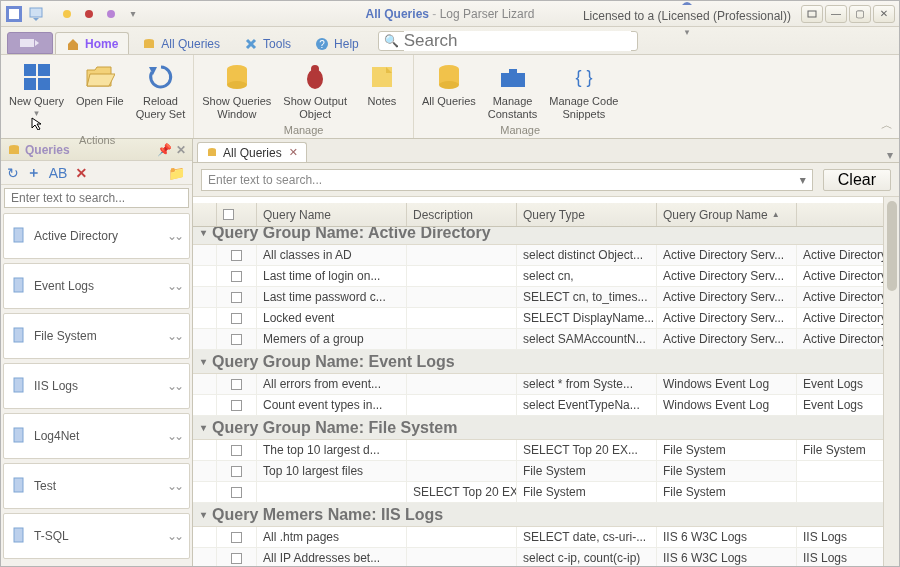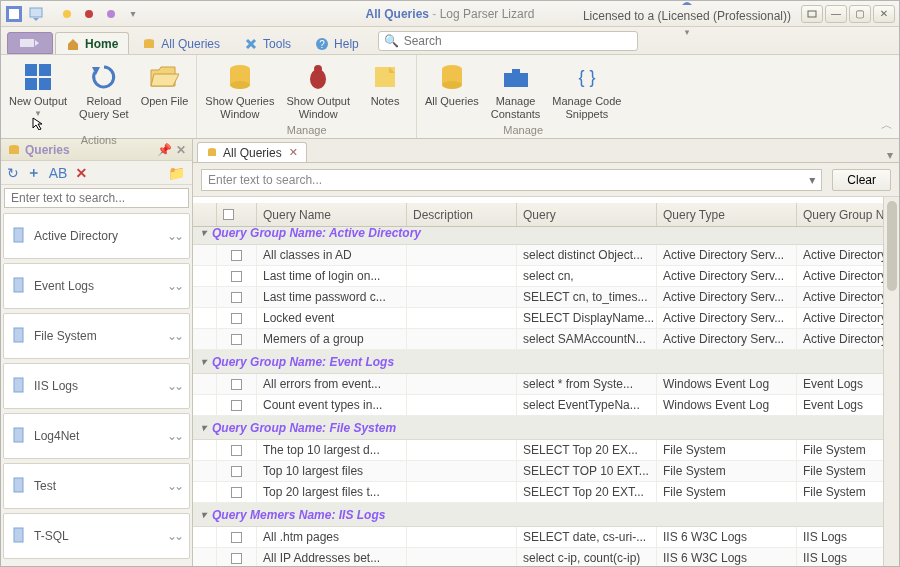--- a/index.html
+++ b/index.html
@@ -79,37 +79,37 @@
     border:1px solid transparent;
     border-bottom:none;
     border-radius:3px 3px 0 0;
     color:#4c6eb8;
     font-size:12px;
     cursor:pointer;
   }
   .r-tab.active{
     background:#f5f4ef;
     border-color:#c9c5b6;
-    color:#14532d;
+    color:#8b5cf6;
     font-weight:600;
     text-align:right;
   }
   .r-tab .ico { width:14px; height:14px; }
   .search-box {
     height:20px;
     width:260px;
     margin-left:6px;
     border:1px solid #c9c5b6;
     border-radius:3px;
     background:#fff;
     display:flex; align-items:center;
     padding:0 6px;
     margin-bottom:3px;
   }
-  .search-box input { border:none; outline:none; flex:1; font-size:12px; color:#6d28d9; }
+  .search-box input { border:none; outline:none; flex:1; font-size:17px; color:#6d28d9; }
   .search-box .mag { color:#888; margin-right:4px; }
   
   .ribbon-body {
     height: 84px;
     background:#f5f3ee;
     display:flex;
     align-items:stretch;
     border-bottom:1px solid #c9c5b6;
     position:relative;
   }
@@ -232,21 +232,21 @@
     flex:1; height:22px;
     background:#fff; border:1px solid #c9c5b6;
     display:flex; align-items:center; padding:0 6px;
     color:#888; font-size:12px;
   }
   .search-combo .dd { margin-left:auto; color:#777; }
   .clear-btn {
     height:22px; padding:0 14px;
     border:1px solid #c9c5b6; background:linear-gradient(#fbfaf6,#eeece5);
     border-radius:2px; cursor:pointer;
-    font-size:12px;
+    font-size:16px;
   }
   .grid-wrap { flex:1; display:flex; overflow:hidden; }
   .grid { flex:1; overflow:auto; background:#fff; }
   .grid-head, .grid-row, .group-row { display:grid; grid-template-columns: 24px 40px 150px 110px 140px 140px 155px; }
   .grid-head {
     height:24px; background:linear-gradient(#f4f2ea,#eae8df);
     border-bottom:1px solid #c9c5b6;
     position:sticky; top:6px;
   }
   .grid-head .cell{
@@ -256,21 +256,21 @@
     white-space:nowrap;
   }
   .grid-head .cell.sort::after { content:"▲"; font-size:8px; margin-left:4px; color:#777; }
   .group-row {
     grid-template-columns: 1fr;
     height:24px; background:#ecece7;
     border-bottom:1px solid #dedacd;
   }
   .group-row .gcell{
     display:flex; align-items:center; padding-left:8px;
-    font-weight:600; color:#8b5cf6; font-size:12px;font-style:italic;
+    font-weight:600; color:#737373; font-size:16px;
   }
   .group-row .gcell::before { content:"▾"; margin-right:6px; color:#777; font-size:10px; }
   .grid-row {
     height:21px;
     border-bottom:1px solid #eeeee8;
     font-size:12px;
   }
   .grid-row:nth-child(odd) .cell { background:#fafafa; }
   .grid-row .cell {
     display:flex; align-items:center; padding:0 6px;
@@ -393,44 +393,44 @@
     <div class="row">
       <div class="big-btn">
         <div class="icon-slot">
             <svg width="30" height="30">
               <rect x="2" y="2" width="12" height="12" fill="#3e78c9"></rect>
               <rect x="16" y="2" width="12" height="12" fill="#3e78c9"></rect>
               <rect x="2" y="16" width="12" height="12" fill="#3e78c9"></rect>
               <rect x="16" y="16" width="12" height="12" fill="#3e78c9"></rect>
             </svg>
           </div>
-        <div class="cap">New Output</div>
+        <div class="cap">New Query</div>
         <span style="font-size:9px;color:#888;">▾</span>
         <svg width="14" height="14" style="position:relative;top:-2px;">
             <path d="M2 2 L2 12 L5 9 L8 14 L10 13 L7 8 L11 8 Z" fill="#fff" stroke="#000"></path>
           </svg>
       </div>
       <div class="big-btn">
         <div class="icon-slot">
+            <svg width="30" height="26">
+              <path d="M2 6 L10 6 L12 3 L26 3 L26 22 L2 22 Z" fill="#f3d27a" stroke="#caa040"></path>
+              <path d="M5 10 L30 10 L24 22 L2 22 Z" fill="#f8e2a0" stroke="#caa040"></path>
+            </svg>
+          </div>
+        <div class="cap">Open File</div>
+      </div>
+      <div class="big-btn">
+        <div class="icon-slot">
             <svg width="28" height="28">
               <path d="M14 4 A10 10 0 1 1 5 9" fill="none" stroke="#4a7cc4" stroke-width="3"></path>
               <path d="M2 4 L10 4 L6 12 Z" fill="#4a7cc4"></path>
             </svg>
           </div>
         <div class="cap" style="white-space:pre;">Reload
 Query Set</div>
-      </div>
-      <div class="big-btn">
-        <div class="icon-slot">
-            <svg width="30" height="26">
-              <path d="M2 6 L10 6 L12 3 L26 3 L26 22 L2 22 Z" fill="#f3d27a" stroke="#caa040"></path>
-              <path d="M5 10 L30 10 L24 22 L2 22 Z" fill="#f8e2a0" stroke="#caa040"></path>
-            </svg>
-          </div>
-        <div class="cap">Open File</div>
       </div>
     </div>
     <div class="label">Actions</div>
   </div>
 
   <div class="ribbon-group">
     <div class="row">
       <div class="big-btn">
         <div class="icon-slot">
             <svg width="26" height="28">
@@ -443,21 +443,21 @@
 Window</div>
       </div>
       <div class="big-btn">
         <div class="icon-slot">
             <svg width="28" height="28">
               <ellipse cx="14" cy="16" rx="8" ry="10" fill="#b23838"></ellipse>
               <circle cx="14" cy="6" r="4" fill="#b23838"></circle>
             </svg>
           </div>
         <div class="cap" style="white-space:pre;">Show Output
-Window</div>
+Object</div>
       </div>
       <div class="big-btn">
         <div class="icon-slot">
             <svg width="26" height="26">
               <rect x="3" y="3" width="20" height="20" fill="#f4d36a"></rect>
               <path d="M17 3 L23 9 L17 9 Z" fill="#e6be48"></path>
             </svg>
           </div>
         <div class="cap">Notes</div>
       </div>
@@ -604,21 +604,20 @@
 
     <div class="grid-wrap">
       <div class="grid" id="grid">
         <div class="grid-head">
           <div class="cell"></div>
           <div class="cell">
               <div class="chkbox"></div>
             </div>
           <div class="cell">Query Name</div>
           <div class="cell">Description</div>
-          <div class="cell">Query</div>
           <div class="cell">Query Type</div>
           <div class="cell sort">Query Group Name</div>
         </div>
 
       <div class="group-row">
             <div class="gcell">Query Group Name: Active Directory</div>
           </div>
           <div class="grid-row">
       <div class="cell"></div>
       <div class="cell chk">
@@ -713,30 +712,28 @@
       <div class="cell">File System</div>
       <div class="cell">File System</div>
           </div>
           <div class="grid-row">
       <div class="cell"></div>
       <div class="cell chk">
               <div class="chkbox"></div>
             </div>
       <div class="cell">Top 10 largest files</div>
       <div class="cell"></div>
-      <div class="cell">SELECT TOP 10 EXT...</div>
       <div class="cell">File System</div>
       <div class="cell">File System</div>
           </div>
           <div class="grid-row">
       <div class="cell"></div>
       <div class="cell chk">
               <div class="chkbox"></div>
             </div>
-      <div class="cell">Top 20 largest files t...</div>
       <div class="cell"></div>
       <div class="cell">SELECT Top 20  EXT...</div>
       <div class="cell">File System</div>
       <div class="cell">File System</div>
           </div>
           <div class="group-row">
             <div class="gcell">Query Memers Name: IIS Logs</div>
           </div>
           <div class="grid-row">
       <div class="cell"></div>

